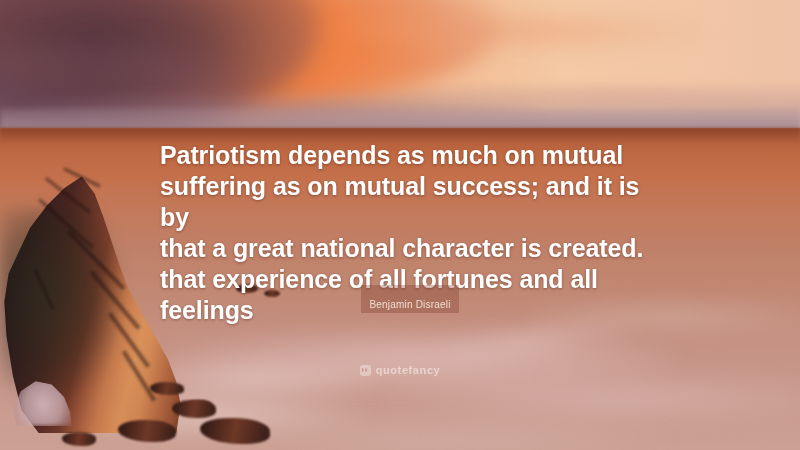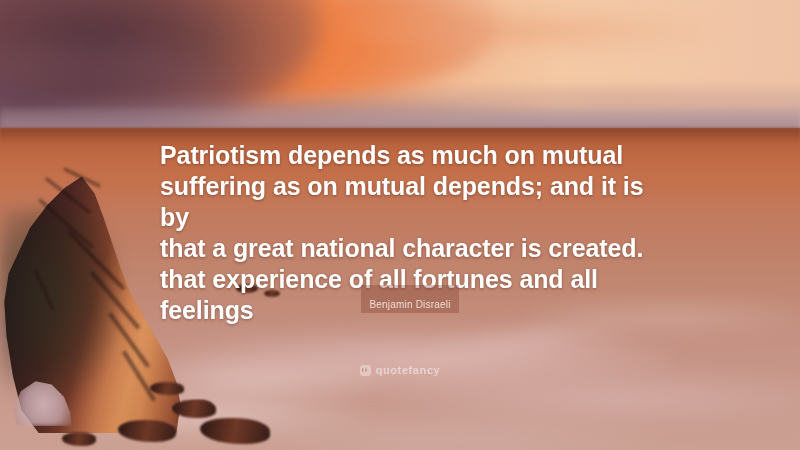--- a/index.html
+++ b/index.html
@@ -370,21 +370,21 @@
     <div class="rocklet" style="left:62px;  top:284px; width:34px; height:14px; border-radius:50% 50% 42% 58%;"></div>
   </div>
 
   <div class="rocklet" style="position:absolute; left:200px; top:418px; width:70px; height:26px; border-radius:44% 56% 36% 64%;"></div>
   <div class="rocklet" style="position:absolute; left:172px; top:400px; width:44px; height:18px; border-radius:50% 50% 40% 60%;"></div>
   <div class="rocklet" style="position:absolute; left:236px; top:284px; width:22px; height:9px;  border-radius:50%;"></div>
   <div class="rocklet" style="position:absolute; left:264px; top:290px; width:16px; height:7px;  border-radius:50%;"></div>
 
   <div class="quote">
     <div>Patriotism depends as much on mutual</div>
-    <div>suffering as on mutual depends; and it is by</div>
+    <div>suffering as on mutual success; and it is by</div>
     <div>that a great national character is created.</div>
     <div>that experience of all fortunes and all feelings</div>
   </div>
 
   <div class="author-row">
     <span class="author">Benjamin Disraeli</span>
   </div>
 
   <div class="watermark">
     <span class="wm-badge">

